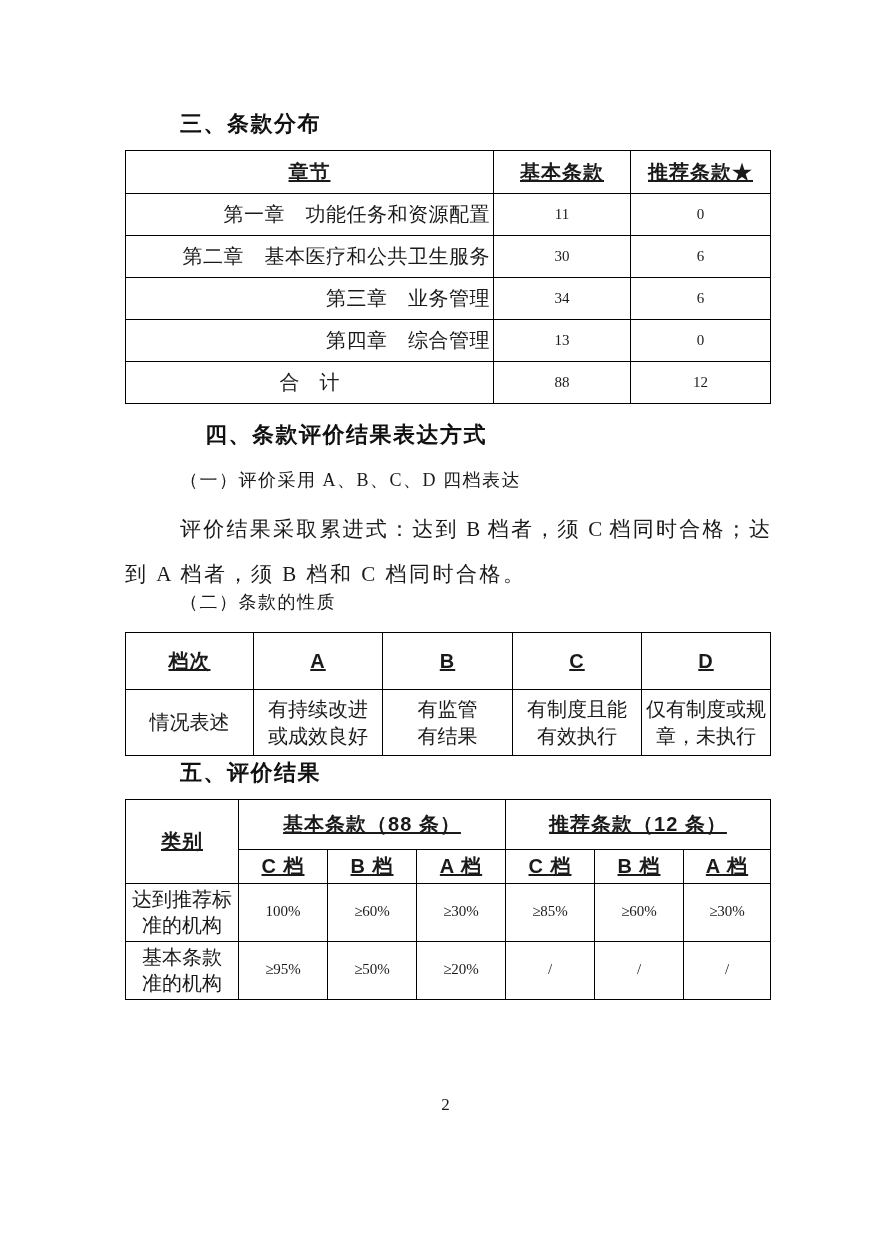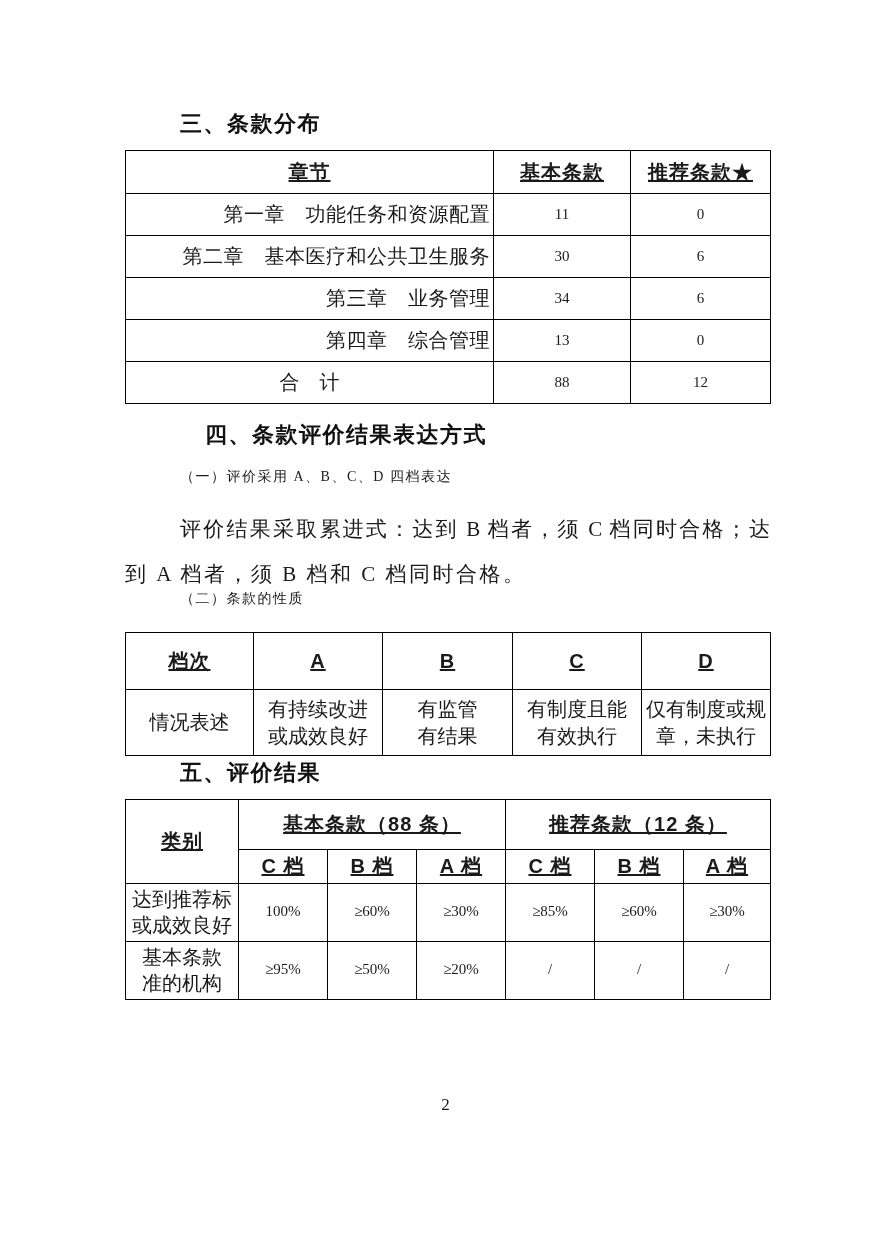--- a/index.html
+++ b/index.html
@@ -19,21 +19,21 @@
     position: absolute;
     font-family: "Liberation Sans", sans-serif;
     font-weight: 700;
     font-size: 22px;
     letter-spacing: 1.5px;
     color: #111111;
     white-space: nowrap;
   }
   .sub-h {
     position: absolute;
-    font-size: 14px;
+    font-size: 18px;
     letter-spacing: 1.5px;
     white-space: nowrap;
     text-align: right;
   }
   .para-line {
     position: absolute;
     font-size: 21px;
     white-space: nowrap;
   }
   #para-l1 {
@@ -200,21 +200,21 @@
     <tr style="height:34px">
       <td class="th">C 档</td>
       <td class="th">B 档</td>
       <td class="th">A 档</td>
       <td class="th">C 档</td>
       <td class="th">B 档</td>
       <td class="th">A 档</td>
     </tr>
     <tr style="height:56px">
       <td>达到推荐标
-或成效良好</td>
+准的机构</td>
       <td class="val">100%</td>
       <td class="val">≥60%</td>
       <td class="val">≥30%</td>
       <td class="val">≥85%</td>
       <td class="val">≥60%</td>
       <td class="val">≥30%</td>
     </tr>
     <tr style="height:52px">
       <td>基本条款
 准的机构</td>

